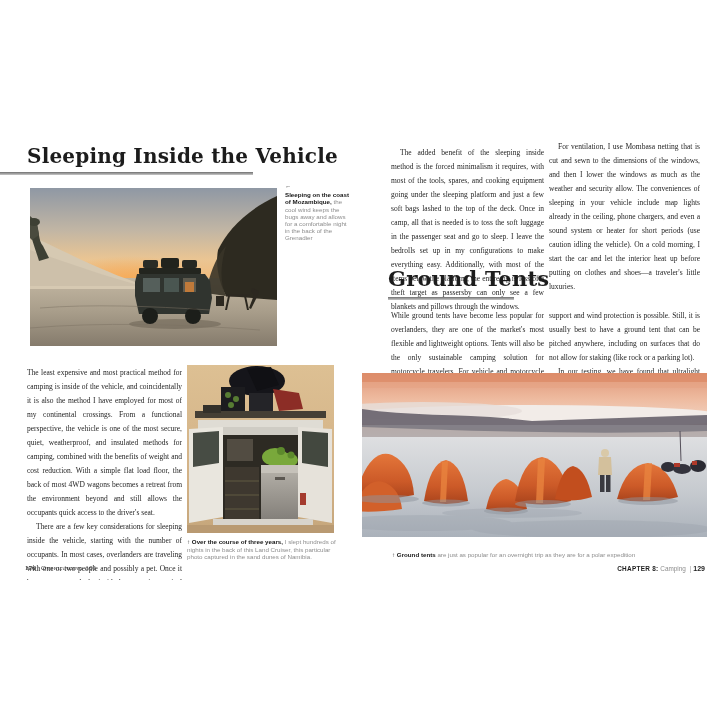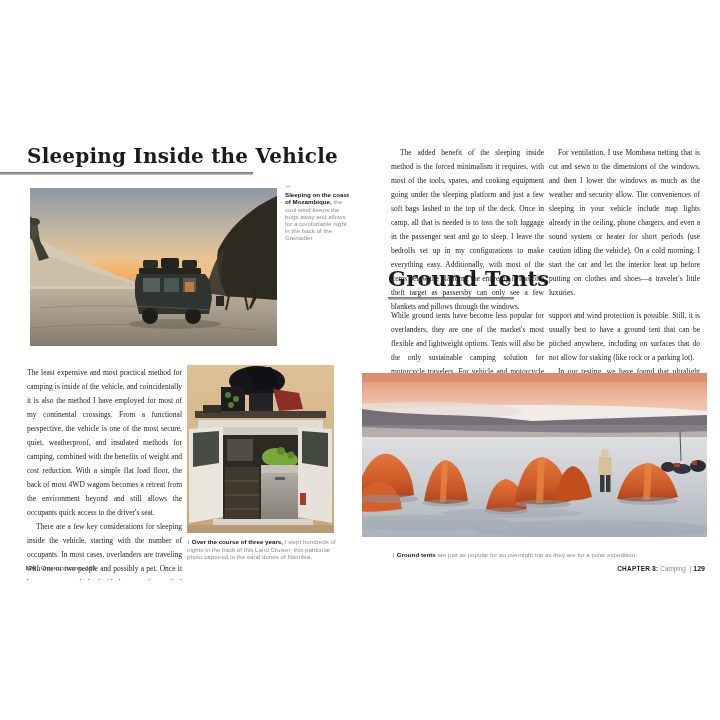--- a/index.html
+++ b/index.html
@@ -166,21 +166,21 @@
     <span>I slept hundreds of nights in the back of this Land Cruiser, this particular photo captured in the sand dunes of Namibia.</span>
   </div>
 
   <div class="abs footer" style="left:25px;top:564px;">
     <span class="pg">176</span><span class="sep">|</span><span class="smallcaps">Overlanding 101</span>
   </div>
 
   <div class="abs body-text" style="left:391px;top:146px;width:153px;">
     <p class="indent">The added benefit of the sleeping inside method is the forced minimalism it requires, with most of the tools, spares, and cooking equipment going under the sleeping platform and just a few soft bags lashed to the top of the deck. Once in camp, all that is needed is to toss the soft luggage in the passenger seat and go to sleep. I leave the bedrolls set up in my configurations to make everything easy. Additionally, with most of the items below the platform, the entire rig is less of a theft target as passersby can only see a few blankets and pillows through the windows.</p>
   </div>
-  <div class="abs body-text" style="left:549px;top:146px;width:151px;">
+  <div class="abs body-text" style="left:549px;top:140px;width:151px;">
     <p class="indent">For ventilation, I use Mombasa netting that is cut and sewn to the dimensions of the windows, and then I lower the windows as much as the weather and security allow. The conveniences of sleeping in your vehicle include map lights already in the ceiling, phone chargers, and even a sound system or heater for short periods (use caution idling the vehicle). On a cold morning, I start the car and let the interior heat up before putting on clothes and shoes—a traveler's little luxuries.</p>
   </div>
 
   <div class="abs h1" style="left:388px;top:266px;font-size:21px;">Ground Tents</div>
   <div class="abs rule" style="left:388px;top:297px;width:126px;"></div>
 
   <div class="abs body-text" style="left:391px;top:309px;width:153px;">
     <p>While ground tents have become less popular for overlanders, they are one of the market's most flexible and lightweight options. Tents will also be the only sustainable camping solution for motorcycle travelers. For vehicle and motorcycle tents, buying units that use part of the vehicle for</p>
   </div>
   <div class="abs body-text" style="left:549px;top:309px;width:151px;">

